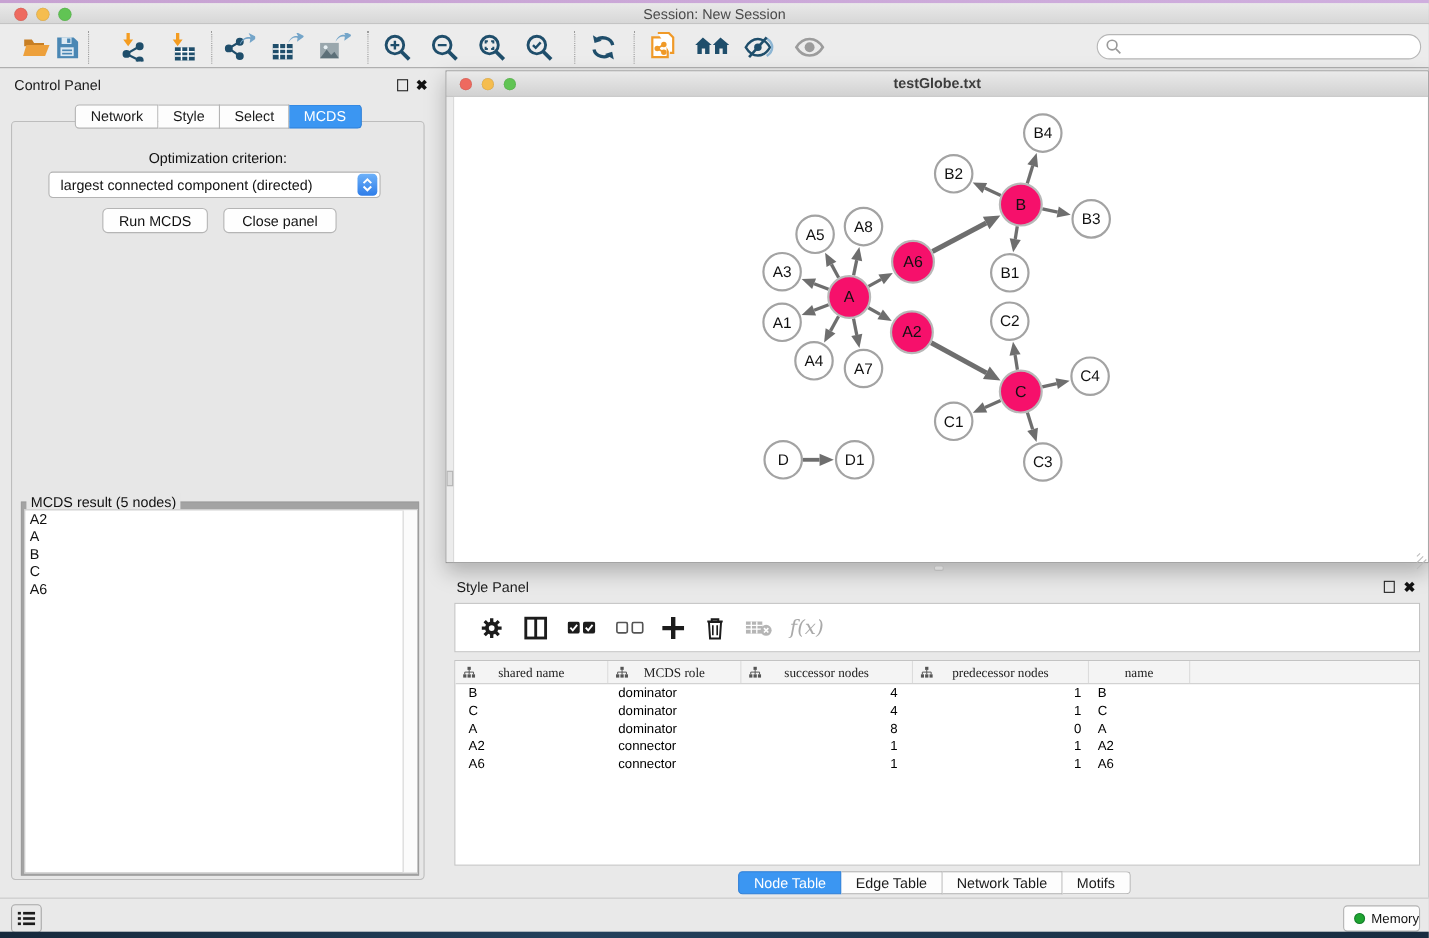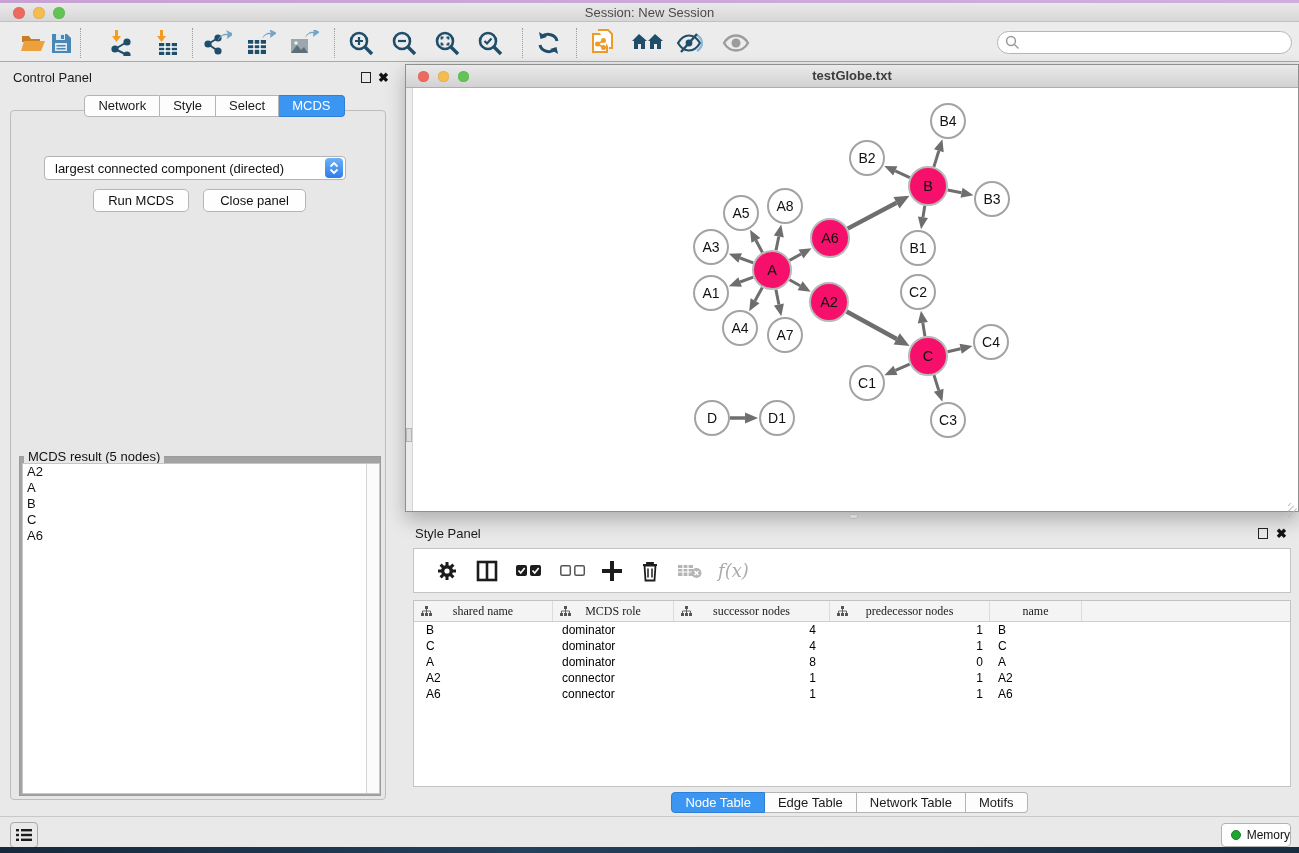--- a/index.html
+++ b/index.html
@@ -27,21 +27,21 @@
   .tb-sep { top:6px; width:0; height:30px; border-left:1px dotted #9b9b9b; }
   .searchbox { top:9px; left:997px; width:295px; height:23px; background:#fff; border:1px solid #b6b6b6;
     border-radius:12px; display:flex; align-items:center; padding-left:7px; }
   .searchbox input { border:none; outline:none; flex:1; font-size:12px; background:transparent; font-family:"Liberation Sans",sans-serif;}
 
   
   .control-dock { left:5px; top:64px; width:387px; height:742px; }
   .dock-title { left:8px; top:6px; font-size:13px; color:#1a1a1a; }
   .float-btn { width:10px; height:11px; border:1.5px solid #222; background:transparent; }
   .close-btn { font-size:13px; font-weight:bold; color:#111; line-height:11px; }
-  .cp-tabs { top:31px; left:16px; width:100%; display:flex; justify-content:center; z-index:3; }
+  .cp-tabs { top:31px; left:0; width:100%; display:flex; justify-content:center; z-index:3; }
   .tab { height:22px; line-height:20px; padding:0 13px; font-size:13px; background:#fdfdfd;
     border:1px solid #b4b4b4; border-left:none; color:#1a1a1a; cursor:pointer; }
   .tab:first-child { border-left:1px solid #b4b4b4; border-radius:4px 0 0 4px; }
   .tab:last-child { border-radius:0 4px 4px 0; }
   .tab.selected { background:#3b96f2; border-color:#2f7fd6; color:#fff; }
   .cp-box { left:5px; top:46px; width:376px; height:690px; background:#e7e7e7;
     border:1px solid #bdbdbd; border-radius:4px; }
   .opt-label { top:25px; width:100%; text-align:center; font-size:13px; color:#111; }
   .combo { top:45px; left:33px; width:302px; height:24px; background:#fff; border:1px solid #b3b3b3;
     border-radius:4px; display:flex; align-items:center; cursor:pointer; }
@@ -283,20 +283,21 @@
     <span class="abs close-btn" style="left:373px; top:8px;">✖</span>
 
     <div class="abs cp-tabs" id="cp-tabs">
         <span class="tab">Network</span>
         <span class="tab">Style</span>
         <span class="tab">Select</span>
         <span class="tab selected">MCDS</span>
       </div>
 
     <div class="abs cp-box">
+      <div class="abs opt-label">Optimization criterion:</div>
       <div class="abs combo">
         <span class="val">largest connected component (directed)</span>
         <span class="stepper">
           <svg width="12" height="16" viewBox="0 0 12 16">
               <path d="M2.5 6.5L6 3l3.5 3.5" fill="none" stroke="#fff" stroke-width="1.8"></path>
               <path d="M2.5 9.5L6 13l3.5-3.5" fill="none" stroke="#fff" stroke-width="1.8"></path>
             </svg>
         </span>
       </div>
       <button class="abs btn" style="left:82px; top:78px; width:96px;">Run MCDS</button>

